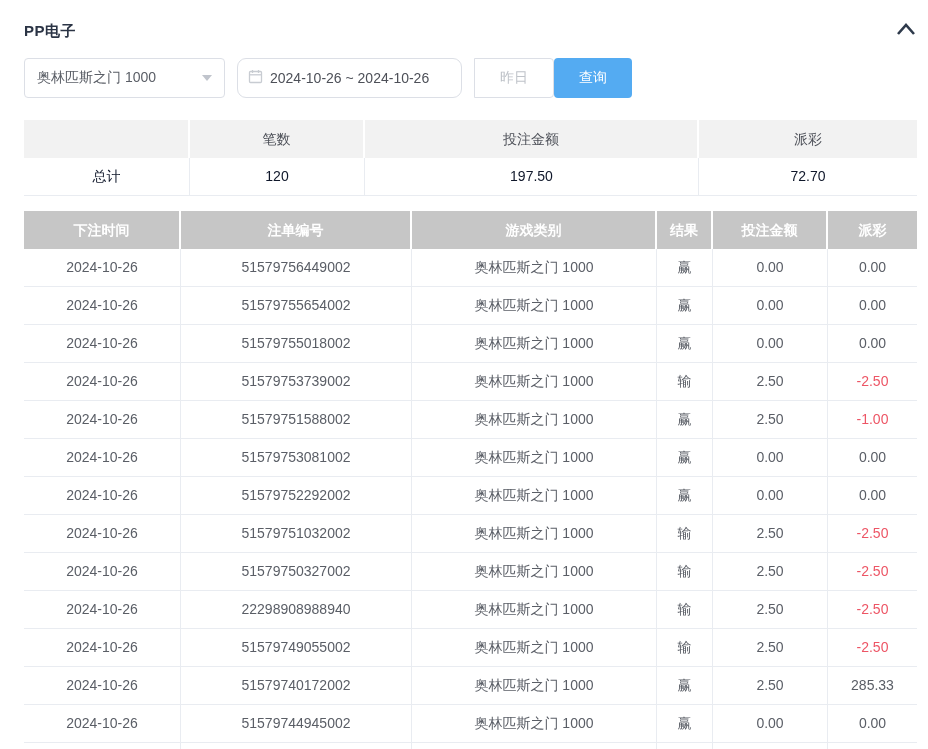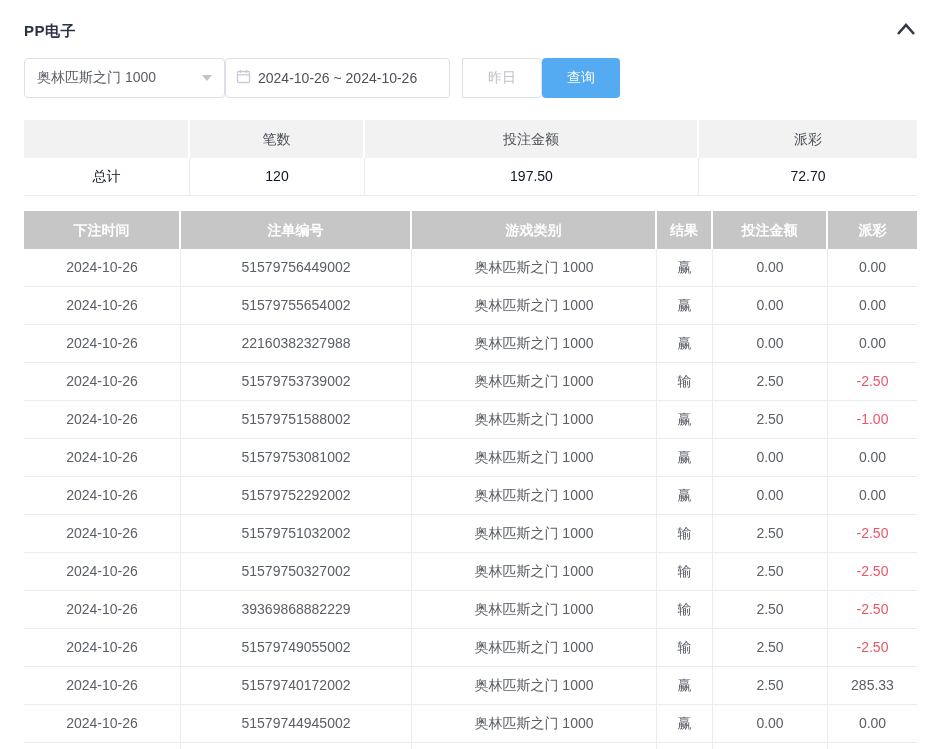--- a/index.html
+++ b/index.html
@@ -11,21 +11,21 @@
   
   .panel-head { display:flex; justify-content:space-between; align-items:center; padding-top:24px; height:38px; }
   .panel-title { font-size:15px; font-weight:700; color:#2b3445; letter-spacing:.5px; }
   .collapse-btn { width:22px; height:16px; cursor:pointer; display:flex; align-items:center; justify-content:center; }
 
   
   .filters { display:flex; align-items:center; margin-top:20px; height:40px; }
   .select-box { width:201px; height:40px; border:1px solid #dcdfe6; border-radius:4px; display:flex; align-items:center; padding:0 12px; cursor:pointer; background:#fff; }
   .select-value { flex:1; font-size:14px; color:#5a5e66; white-space:nowrap; overflow:hidden; }
   .caret-down { width:0; height:0; border-left:5px solid transparent; border-right:5px solid transparent; border-top:6px solid #c0c4cc; margin-left:6px; }
-  .date-box { width:225px; height:40px; border:1px solid #dcdfe6; border-radius:4px; display:flex; align-items:center; padding:0 10px; cursor:pointer; background:#fff; }
+  .date-box { width:225px; height:40px; border:1px solid #dcdfe6; border-radius:9px; display:flex; align-items:center; padding:0 10px; margin-left:12px; cursor:pointer; background:#fff; }
   .date-value { font-size:14px; color:#4d5058; margin-left:7px; white-space:nowrap; }
   .btn-group { display:flex; margin-left:12px; }
   .qbtn { width:80px; height:40px; background:#fff; border:1px solid #dcdfe6; color:#bfc3c9; font-size:14px; cursor:pointer; margin-left:-1px; position:relative; font-family:inherit; }
   .qbtn:first-child { border-radius:4px 0 0 4px; margin-left:0; }
   .qbtn:last-child { border-radius:0 4px 4px 0; }
   .qbtn.active { border-color:#4da3ef; color:#4da3ef; z-index:2; }
   .query-btn { width:78px; height:40px; background:#54abf2; border:none; border-radius:4px; color:#fff; font-size:14px; cursor:pointer; font-family:inherit; }
 
   
   .summary { margin-top:22px; }
@@ -123,21 +123,21 @@
     <div class="cell">2024-10-26</div>
     <div class="cell">51579755654002</div>
     <div class="cell">奥林匹斯之门 1000</div>
     <div class="cell">赢</div>
     <div class="cell">0.00</div>
     <div class="cell">0.00</div>
   </div>
 
   <div class="rec-row">
     <div class="cell">2024-10-26</div>
-    <div class="cell">22160382327988</div>
+    <div class="cell">51579755018002</div>
     <div class="cell">奥林匹斯之门 1000</div>
     <div class="cell">赢</div>
     <div class="cell">0.00</div>
     <div class="cell">0.00</div>
   </div>
 
   <div class="rec-row">
     <div class="cell">2024-10-26</div>
     <div class="cell">51579753739002</div>
     <div class="cell">奥林匹斯之门 1000</div>
@@ -186,21 +186,21 @@
     <div class="cell">2024-10-26</div>
     <div class="cell">51579750327002</div>
     <div class="cell">奥林匹斯之门 1000</div>
     <div class="cell">输</div>
     <div class="cell">2.50</div>
     <div class="cell neg">-2.50</div>
   </div>
 
   <div class="rec-row">
     <div class="cell">2024-10-26</div>
-    <div class="cell">39369868882229</div>
+    <div class="cell">22298908988940</div>
     <div class="cell">奥林匹斯之门 1000</div>
     <div class="cell">输</div>
     <div class="cell">2.50</div>
     <div class="cell neg">-2.50</div>
   </div>
 
   <div class="rec-row">
     <div class="cell">2024-10-26</div>
     <div class="cell">51579749055002</div>
     <div class="cell">奥林匹斯之门 1000</div>

